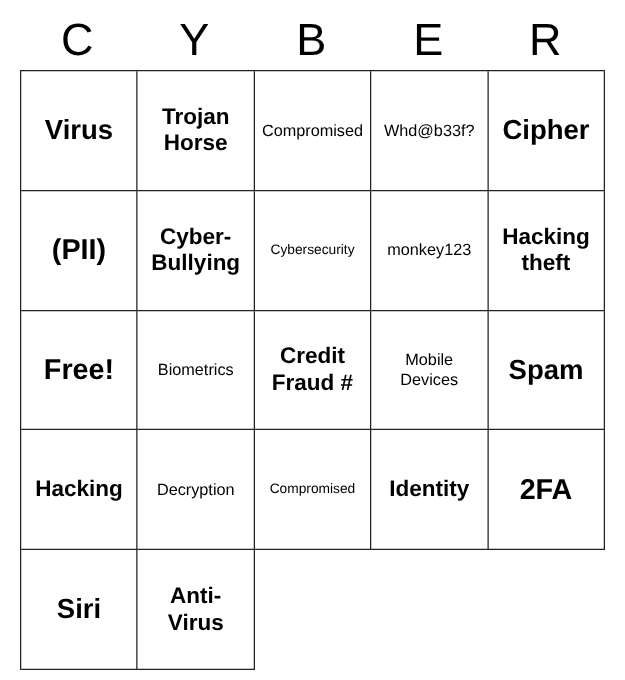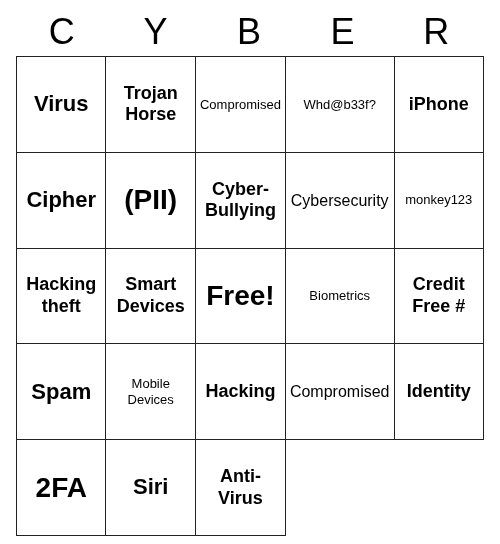--- a/index.html
+++ b/index.html
@@ -53,54 +53,53 @@
       font-weight: bold;
     }
     .cell-medium {
       font-size: 18px;
       font-weight: bold;
     }
     .cell-small {
       font-size: 13px;
     }
     .cell-xsmall {
-      font-size: 16px;
+      font-size: 11px;
     }
     .cell-xlarge {
-      font-size: 28px;
+      font-size: 23px;
       font-weight: bold;
     }
   </style>
 </head>
 <body>
 
 <div class="bingo-header">
 <div class="header-cell">C</div>
     <div class="header-cell">Y</div>
     <div class="header-cell">B</div>
     <div class="header-cell">E</div>
     <div class="header-cell">R</div>
   </div>
 <div class="bingo-grid">
 <div class="cell cell-large">Virus</div>
     <div class="cell cell-medium">Trojan Horse</div>
     <div class="cell cell-small">Compromised</div>
     <div class="cell cell-small">Whd@b33f?</div>
-    <div class="cell cell-medium">iPhone</div>
     <div class="cell cell-large">Cipher</div>
     <div class="cell cell-xlarge">(PII)</div>
     <div class="cell cell-medium">Cyber-Bullying</div>
     <div class="cell cell-xsmall">Cybersecurity</div>
     <div class="cell cell-small">monkey123</div>
     <div class="cell cell-medium">Hacking theft</div>
-    <div class="cell cell-medium">Smart Devices</div>
     <div class="cell cell-xlarge">Free!</div>
     <div class="cell cell-small">Biometrics</div>
-    <div class="cell cell-medium">Credit Free #</div>
+    <div class="cell cell-medium">Credit Fraud #</div>
+    <div class="cell cell-small">Mobile Devices</div>
     <div class="cell cell-large">Spam</div>
-    <div class="cell cell-small">Mobile Devices</div>
     <div class="cell cell-medium">Hacking</div>
+    <div class="cell cell-small">Decryption</div>
     <div class="cell cell-xsmall">Compromised</div>
     <div class="cell cell-medium">Identity</div>
     <div class="cell cell-xlarge">2FA</div>
     <div class="cell cell-large">Siri</div>
     <div class="cell cell-medium">Anti-Virus</div>
   </div>
 
 </body></html>

